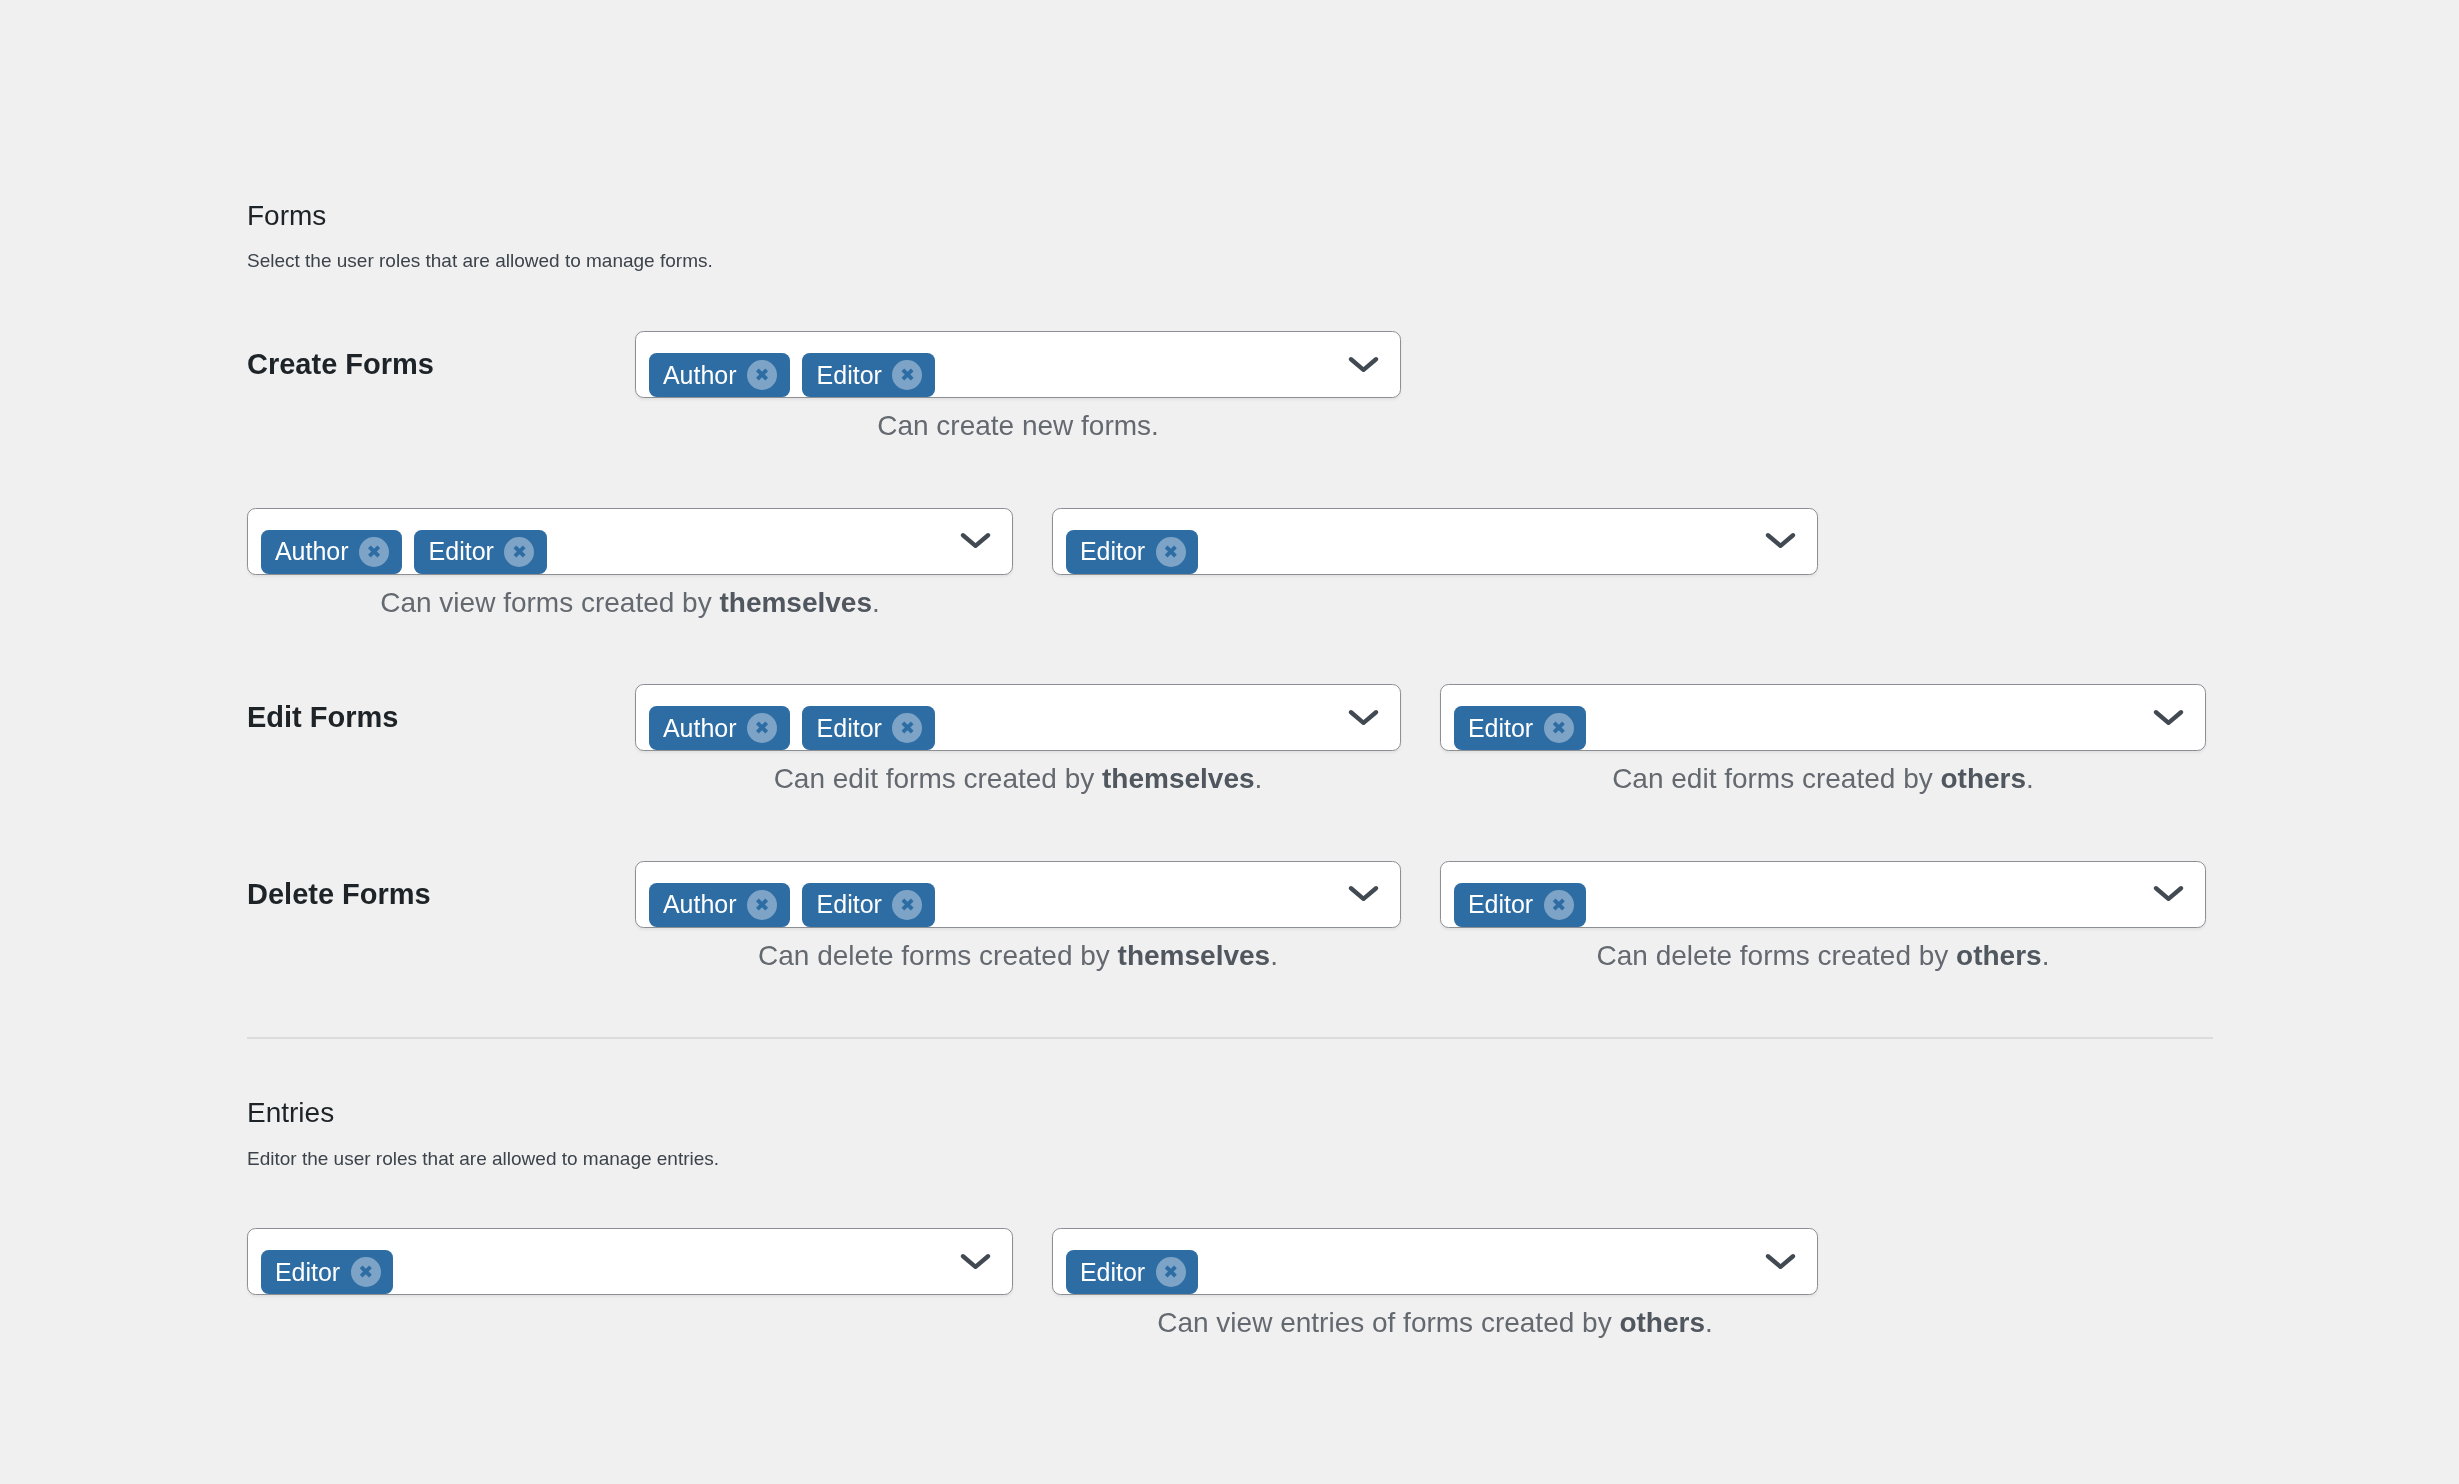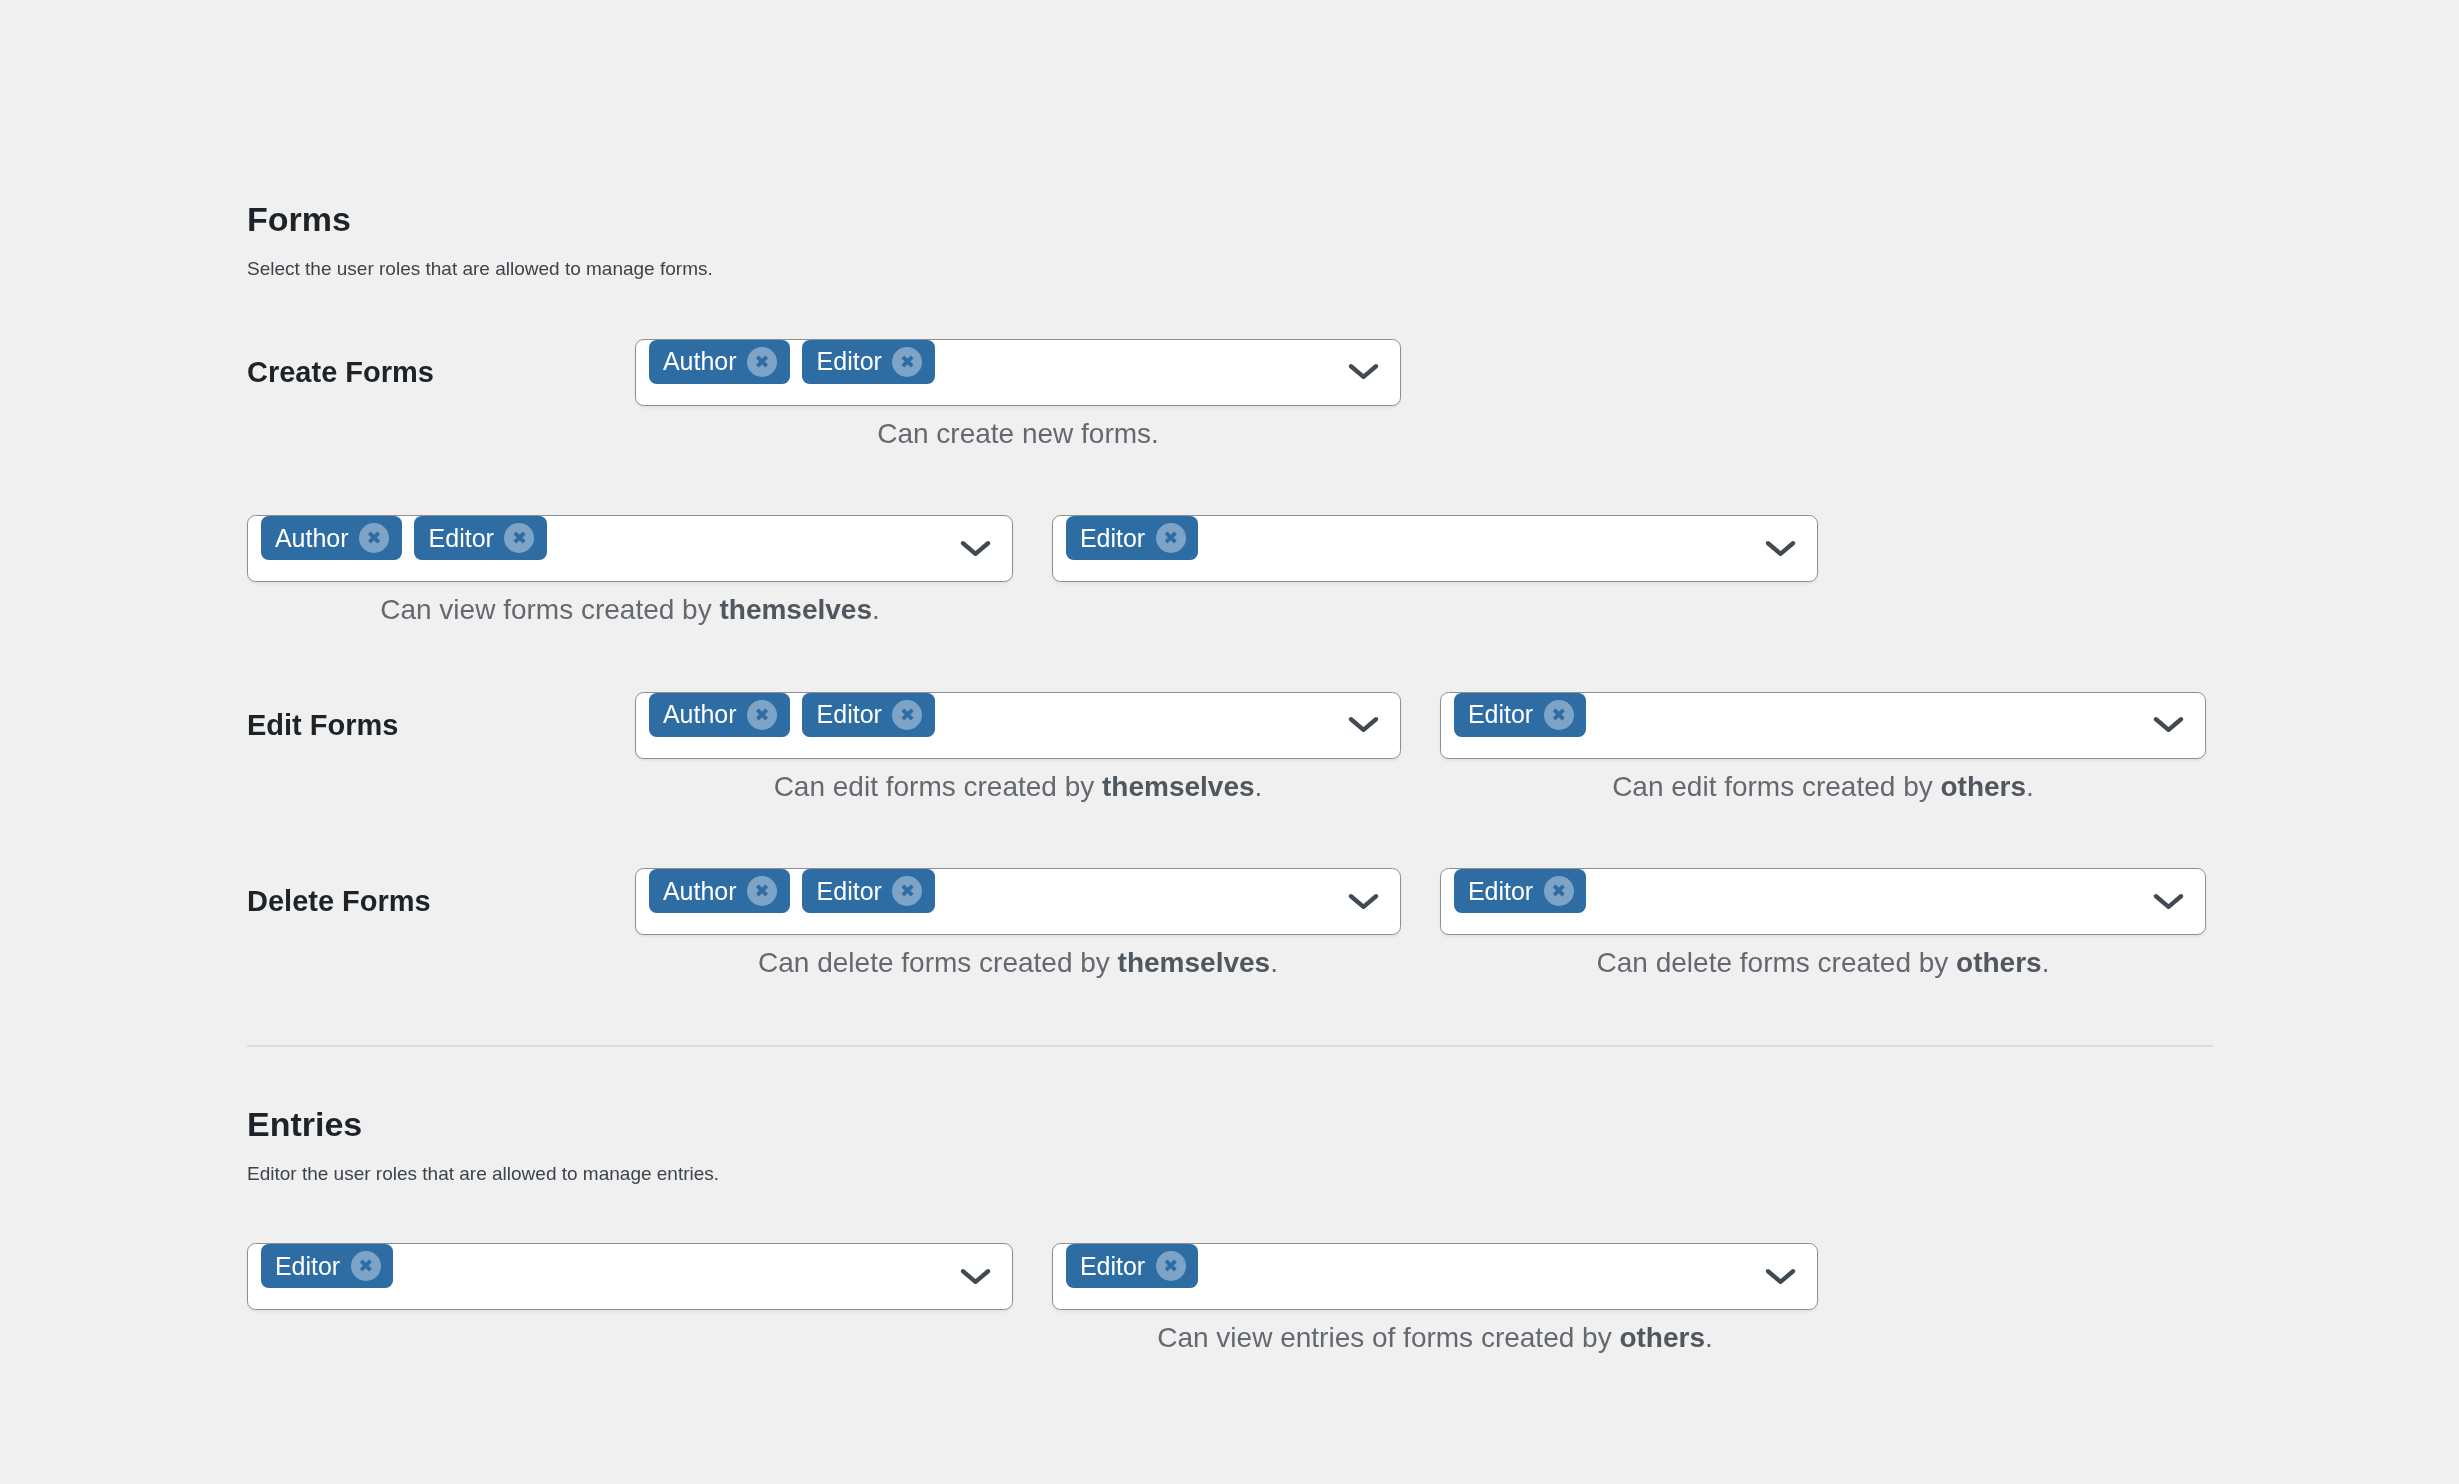--- a/index.html
+++ b/index.html
@@ -13,22 +13,22 @@
     position: relative;
     width: 2459px;
     height: 1484px;
     background: var(--bg, #f0f0f1);
   }
   .content {
     padding: 198px 0 0 247px;
     width: 2212px;
   }
   .section-title {
-    font-size: 34px;
-    font-weight: 700;
+    font-size: 28px;
+    font-weight: 400;
     color: var(--text, #1d2327);
     line-height: 1.25;
     margin-bottom: 16.3px;
   }
   .section-subtitle {
     font-size: 19px;
     color: var(--subtext, #3c434a);
     line-height: 1.25;
     margin-bottom: 58px;
   }
@@ -51,21 +51,21 @@
   }
   .field { width: 766px; }
   .multiselect {
     position: relative;
     width: 766px;
     height: 67px;
     background: var(--surface, #ffffff);
     border: 1.9px solid var(--border, #8c8f94);
     border-radius: 8.6px;
     display: flex;
-    align-items: flex-start;
+    align-items: flex-end;
     padding: 0 67px 0 12.5px;
     box-shadow: 0 1.9px 2.9px rgba(0,0,0,0.06);
     cursor: pointer;
   }
   .tag {
     display: inline-flex;
     align-items: center;
     gap: 10.6px;
     height: 44px;
     background: var(--accent, #2e6da4);

